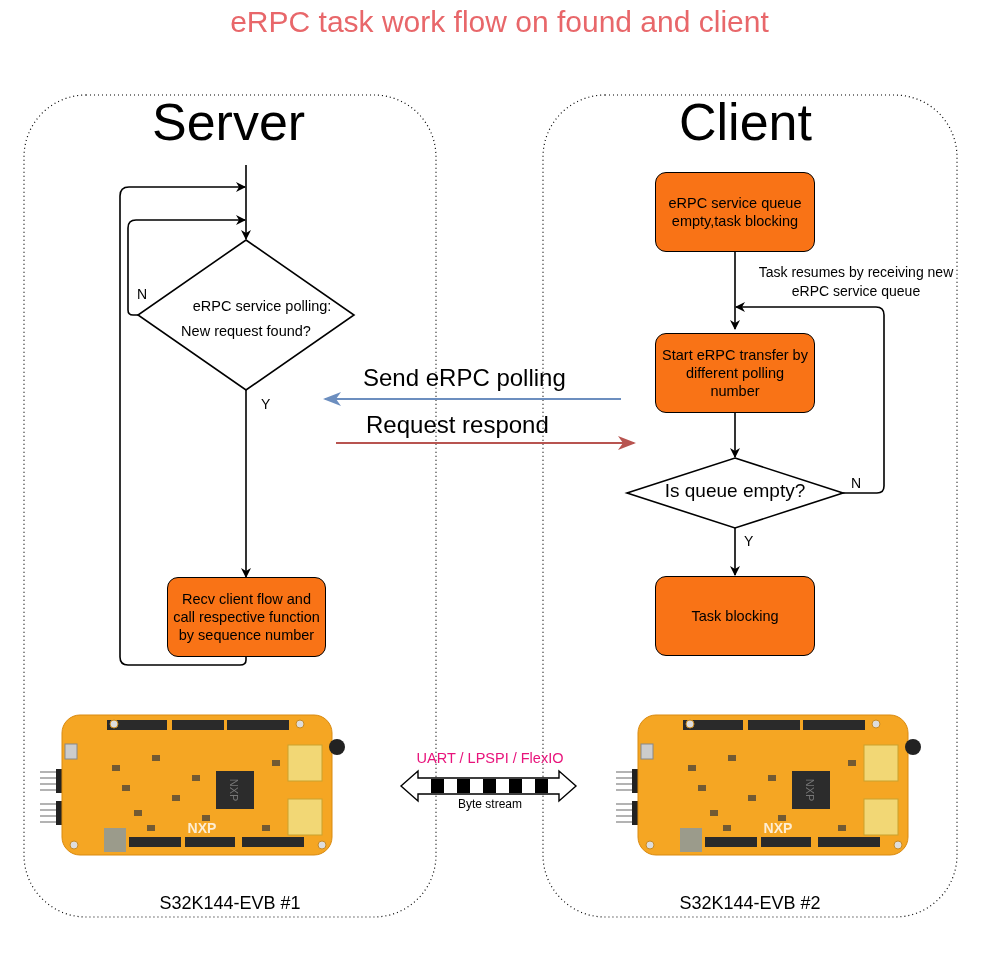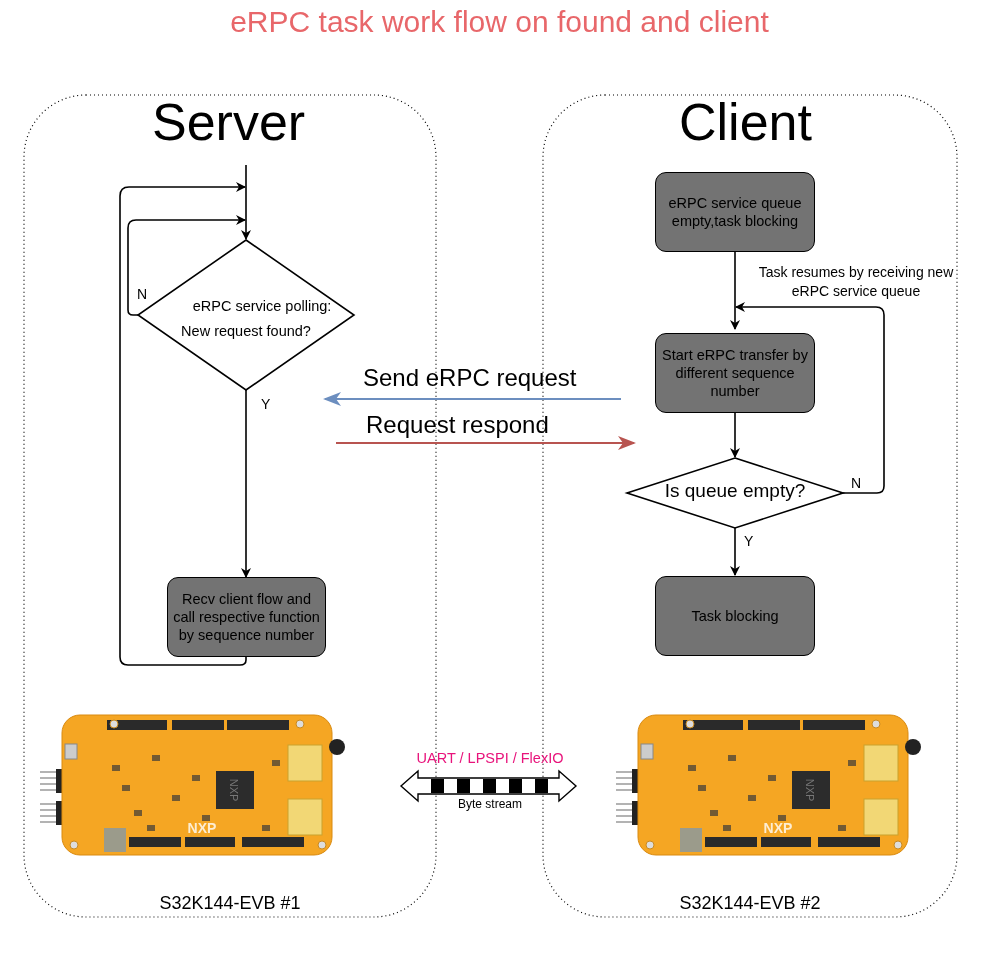--- a/index.html
+++ b/index.html
@@ -3,21 +3,21 @@
 <meta charset="utf-8">
 <style>
   html, body { margin: 0; padding: 0; background: #ffffff; }
   body { width: 999px; height: 966px; position: relative; overflow: hidden;
          font-family: "Liberation Sans", sans-serif; }
   #canvas { position: absolute; left: 0; top: 0; }
   .title { position: absolute; left: 0; width: 999px; top: 0; text-align: center;
            font-size: 30px; line-height: 40px; color: #e8676a; }
   .panel-title { position: absolute; font-size: 52px; color: #000; line-height: 56px; }
   .txt { position: absolute; color: #000; text-align: center; }
-  .box { position: absolute; border: 1.6px solid #000; border-radius: 11px; background: #737373;
+  .box { position: absolute; border: 1.6px solid #000; border-radius: 11px; background: #f97316;
          display: flex; align-items: center; justify-content: center; text-align: center;
          font-size: 14.5px; line-height: 18px; color: #000; box-sizing: border-box; padding: 2px 4px; }
   .label { position: absolute; font-size: 14px; color: #000; }
   .arrow-label { position: absolute; font-size: 24px; color: #000; }
   .pink { color: #e8137b; }
 </style>
 </head>
 <body>
 
 <svg id="canvas" width="999" height="966" viewBox="0 0 999 966" xmlns="http://www.w3.org/2000/svg">
@@ -167,31 +167,31 @@
   <span>Recv client flow and call respective function by sequence number</span>
 </div>
 
 <div class="box" style="left:655px; top:172px; width:160px; height:80px;">
   <span>eRPC service queue empty,task blocking</span>
 </div>
 <div class="txt" style="left:740px; width:232px; top:264px; font-size:14px;">Task resumes by receiving new</div>
 <div class="txt" style="left:740px; width:232px; top:283px; font-size:14px;">eRPC service queue</div>
 
 <div class="box" style="left:655px; top:333px; width:160px; height:80px;">
-  <span>Start eRPC transfer by different sequence number</span>
+  <span>Start eRPC transfer by different polling number</span>
 </div>
 
 <div class="txt" style="left:640px; width:190px; top:480px; font-size:19px;">Is queue empty?</div>
 <div class="label" style="left:851px; top:475px;">N</div>
 <div class="label" style="left:744px; top:533px;">Y</div>
 
 <div class="box" style="left:655px; top:576px; width:160px; height:80px;">
   <span>Task blocking</span>
 </div>
 
-<div class="arrow-label" style="left:363px; top:364px;">Send eRPC request</div>
+<div class="arrow-label" style="left:363px; top:364px;">Send eRPC polling</div>
 <div class="arrow-label" style="left:366px; top:411px;">Request respond</div>
 
 <div class="txt pink" style="left:390px; width:200px; top:750px; font-size:14.5px;">UART / LPSPI / FlexIO</div>
 <div class="txt" style="left:390px; width:200px; top:797px; font-size:12px;">Byte stream</div>
 
 <div class="txt" style="left:100px; width:260px; top:893px; font-size:18px;">S32K144-EVB #1</div>
 <div class="txt" style="left:620px; width:260px; top:893px; font-size:18px;">S32K144-EVB #2</div>
 
 </body></html>

